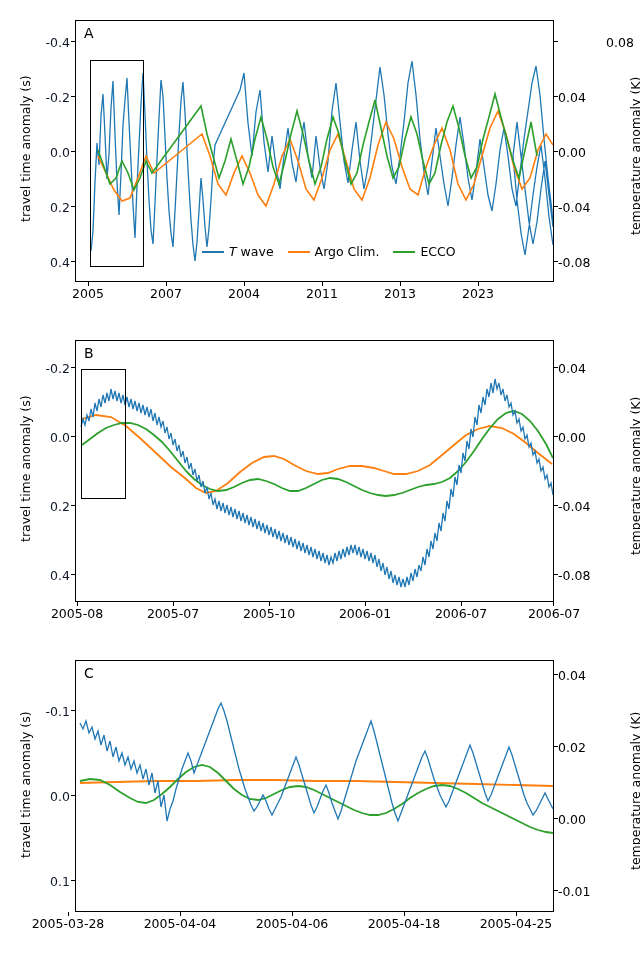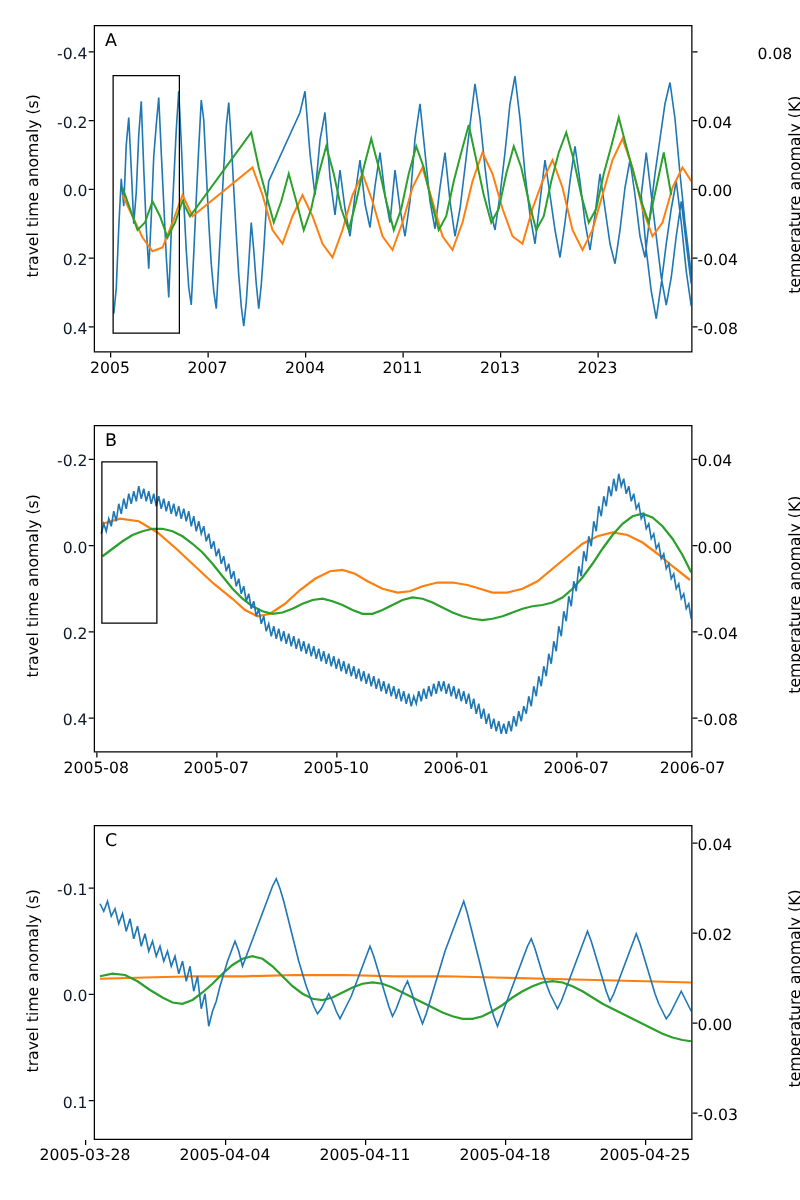--- a/index.html
+++ b/index.html
@@ -120,20 +120,34 @@
 
         <polyline fill="none" stroke="#1f77b4" stroke-width="1.3" points="15,230 17,210 19,161 21,122 23,144 25,95 27,73 29,114 31,158 33,133 35,87 37,60 39,114 41,161 43,194 45,153 47,104 49,79 51,57 53,101 55,142 57,184 59,217 61,165 63,124 65,83 67,52 69,93 71,140 73,179 75,209 77,223 79,182 81,138 83,97 85,59 87,75 89,116 91,157 93,190 95,212 97,226 99,190 101,152 103,113 105,80 107,61 109,92 111,130 113,166 115,199 117,224 119,240 121,221 123,190 125,157 127,179 129,206 131,226 133,207 135,179 137,146 139,124 164,69 168,52 172,102 176,135 180,91 184,69 188,121 192,151 196,115 200,146 204,168 208,135 212,107 216,142 220,161 224,128 228,101 232,135 236,157 240,115 244,146 248,168 252,140 256,90 260,62 264,101 268,140 272,162 276,129 280,101 284,140 288,168 292,146 296,113 300,79 304,46 308,74 312,113 316,146 320,163 324,135 328,101 332,62 336,40 340,74 344,118 348,151 352,174 356,140 360,107 364,135 368,163 372,185 376,157 380,124 384,96 388,124 392,157 396,179 400,151 404,118 408,146 412,174 416,190 420,163 424,129 428,107 432,135 436,168 440,185 444,151 448,118 452,90 456,62 460,45 464,74 468,118 472,157 476,190 477,206 473,174 469,140 465,168 461,201 457,223 453,201 449,168 445,135 441,101 437,135 441,179 445,212 449,234 453,206 457,174 461,146 465,124 469,157 473,196 477,224"></polyline>
 
         <polyline fill="none" stroke="#ff7f0e" stroke-width="1.6" points="22,135 30,152 38,169 46,180 54,177 62,157 70,135 78,152 126,113 134,135 142,163 150,174 158,152 166,135 174,152 182,174 190,185 198,163 206,135 214,118 222,140 230,168 238,179 246,157 254,129 262,113 270,140 278,168 286,179 294,157 302,124 310,101 318,118 326,146 334,168 342,174 350,146 358,124 366,107 374,129 382,163 390,179 398,163 406,135 414,107 422,90 430,113 438,146 446,168 454,157 462,129 470,113 477,124"></polyline>
 
         <polyline fill="none" stroke="#2ca02c" stroke-width="1.6" points="22,129 28,146 34,163 40,157 46,140 52,152 58,169 64,157 70,140 76,152 125,85 131,113 137,135 143,157 149,140 155,118 161,140 167,163 173,146 179,118 185,96 191,118 197,146 203,163 209,140 215,113 221,90 227,113 233,140 239,163 245,146 251,118 257,96 263,113 269,140 275,163 281,152 287,124 293,101 299,79 305,107 311,135 317,157 323,146 329,118 335,96 341,113 347,140 353,163 359,152 365,124 371,101 377,85 383,107 389,135 395,157 401,146 407,118 413,96 419,73 425,96 431,118 437,140 443,157 449,129 455,101 461,135"></polyline>
       </svg>
 
       <div class="inset-box" style="left:14px;top:39px;width:54px;height:207px;"></div>
 
+      <div class="legend" style="left:126px;top:223px;">
+        <span class="legend-entry">
+          <span class="legend-swatch" style="background:#1f77b4;"></span>
+          <span class="legend-text"><i>T</i>&nbsp;wave</span>
+        </span>
+        <span class="legend-entry">
+          <span class="legend-swatch" style="background:#ff7f0e;"></span>
+          <span class="legend-text">Argo Clim.</span>
+        </span>
+        <span class="legend-entry">
+          <span class="legend-swatch" style="background:#2ca02c;"></span>
+          <span class="legend-text">ECCO</span>
+        </span>
+      </div>
     </div>
     <span class="panel-label" style="left:84px;top:26px;">A</span>
 
     <span class="axis-label-left" style="left:18px;top:222px;">travel time anomaly (s)</span>
     <span class="axis-label-right" style="left:628px;top:235px;">temperature anomaly (K)</span>
 
     <span class="tick-label-y-left" style="left:34px;top:35px;width:36px;">-0.4</span>
     <span class="tick-label-y-left" style="left:34px;top:90px;width:36px;">-0.2</span>
     <span class="tick-label-y-left" style="left:34px;top:145px;width:36px;">0.0</span>
     <span class="tick-label-y-left" style="left:34px;top:200px;width:36px;">0.2</span>
@@ -237,29 +251,29 @@
     <span class="tick-label-y-left" style="left:34px;top:64px;width:36px;">-0.1</span>
     <span class="tick-label-y-left" style="left:34px;top:149px;width:36px;">0.0</span>
     <span class="tick-label-y-left" style="left:34px;top:234px;width:36px;">0.1</span>
     <div class="tick-mark" style="left:71px;top:70px;width:4px;height:1px;"></div>
     <div class="tick-mark" style="left:71px;top:155px;width:4px;height:1px;"></div>
     <div class="tick-mark" style="left:71px;top:240px;width:4px;height:1px;"></div>
 
     <span class="tick-label-y-right" style="left:558px;top:28px;">0.04</span>
     <span class="tick-label-y-right" style="left:558px;top:100px;">0.02</span>
     <span class="tick-label-y-right" style="left:558px;top:172px;">0.00</span>
-    <span class="tick-label-y-right" style="left:558px;top:244px;">-0.03</span>
+    <span class="tick-label-y-right" style="left:558px;top:244px;">-0.01</span>
     <div class="tick-mark" style="left:554px;top:34px;width:4px;height:1px;"></div>
     <div class="tick-mark" style="left:554px;top:106px;width:4px;height:1px;"></div>
     <div class="tick-mark" style="left:554px;top:178px;width:4px;height:1px;"></div>
     <div class="tick-mark" style="left:554px;top:250px;width:4px;height:1px;"></div>
 
     <span class="tick-label-x" style="left:18px;top:276px;width:100px;">2005-03-28</span>
     <span class="tick-label-x" style="left:130px;top:276px;width:100px;">2005-04-04</span>
-    <span class="tick-label-x" style="left:242px;top:276px;width:100px;">2005-04-11</span>
+    <span class="tick-label-x" style="left:242px;top:276px;width:100px;">2005-04-06</span>
     <span class="tick-label-x" style="left:354px;top:276px;width:100px;">2005-04-18</span>
     <span class="tick-label-x" style="left:466px;top:276px;width:100px;">2005-04-25</span>
     <div class="tick-mark" style="left:68px;top:272px;width:1px;height:4px;"></div>
     <div class="tick-mark" style="left:180px;top:272px;width:1px;height:4px;"></div>
     <div class="tick-mark" style="left:292px;top:272px;width:1px;height:4px;"></div>
     <div class="tick-mark" style="left:404px;top:272px;width:1px;height:4px;"></div>
     <div class="tick-mark" style="left:516px;top:272px;width:1px;height:4px;"></div>
   </div>
 
 </div>

